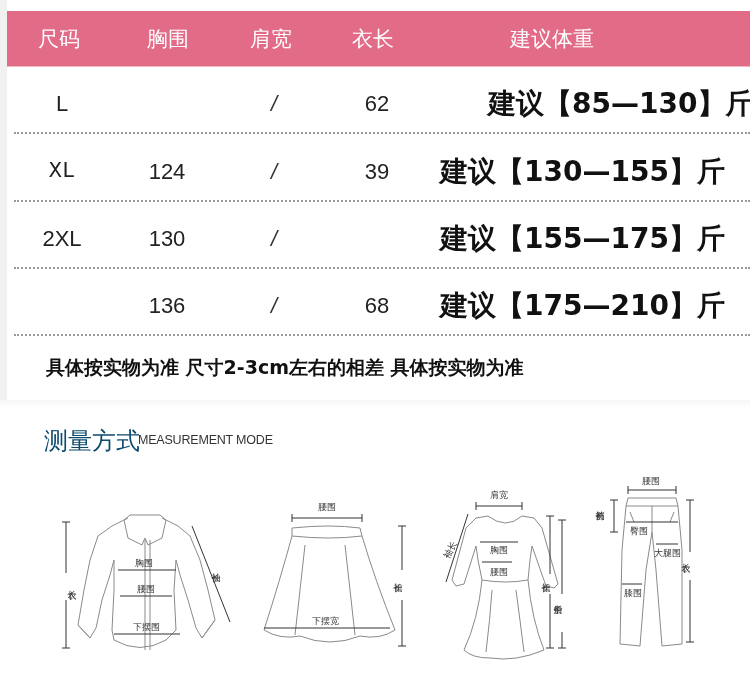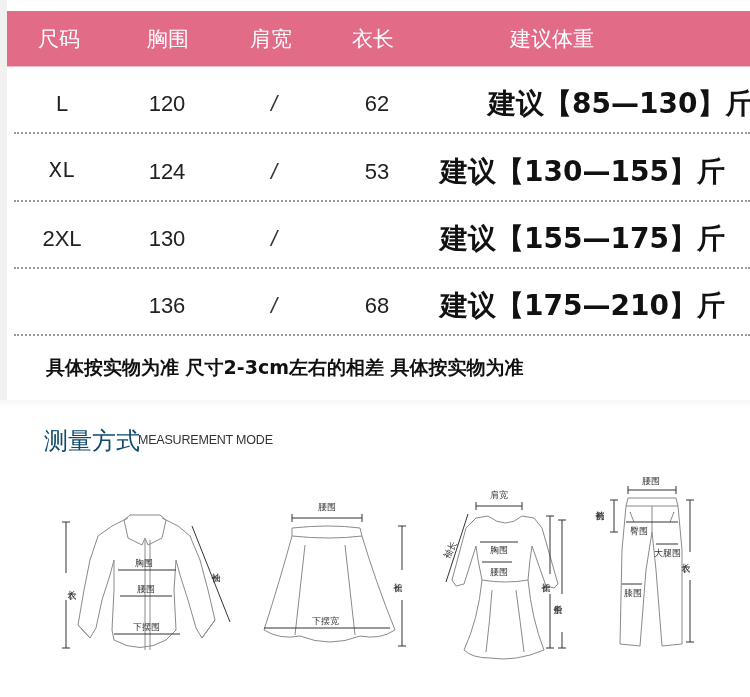--- a/index.html
+++ b/index.html
@@ -38,32 +38,31 @@
   <div class="header-band">
     <div class="hcell" style="left:22px;width:60px;">尺码</div>
     <div class="hcell" style="left:126px;width:70px;">胸围</div>
     <div class="hcell" style="left:229px;width:70px;">肩宽</div>
     <div class="hcell" style="left:331px;width:70px;">衣长</div>
     <div class="hcell" style="left:480px;width:130px;">建议体重</div>
   </div>
 
   <div class="row" style="top:71px;">
     <div class="cell" style="left:30px;width:50px;">L</div>
-    <div class="cell" style="left:130px;width:60px;">120</div>
     <div class="cell slash" style="left:252px;width:30px;">/</div>
     <div class="cell" style="left:350px;width:40px;">62</div>
     <div class="cell weight" style="left:433px;width:310px;margin-left:48px;">建议【85—130】斤</div>
   </div>
   <div class="divider" style="top:132px;"></div>
 
   <div class="row" style="top:139px;">
     <div class="cell" style="left:30px;width:50px;font-family:Liberation Mono, monospace;">XL</div>
     <div class="cell" style="left:130px;width:60px;">124</div>
     <div class="cell slash" style="left:252px;width:30px;">/</div>
-    <div class="cell" style="left:350px;width:40px;">53</div>
+    <div class="cell" style="left:350px;width:40px;">39</div>
     <div class="cell weight" style="left:433px;width:310px;">建议【130—155】斤</div>
   </div>
   <div class="divider" style="top:200px;"></div>
 
   <div class="row" style="top:206px;">
     <div class="cell" style="left:30px;width:50px;">2XL</div>
     <div class="cell" style="left:130px;width:60px;">130</div>
     <div class="cell slash" style="left:252px;width:30px;">/</div>
     <div class="cell weight" style="left:433px;width:310px;">建议【155—175】斤</div>
   </div>

